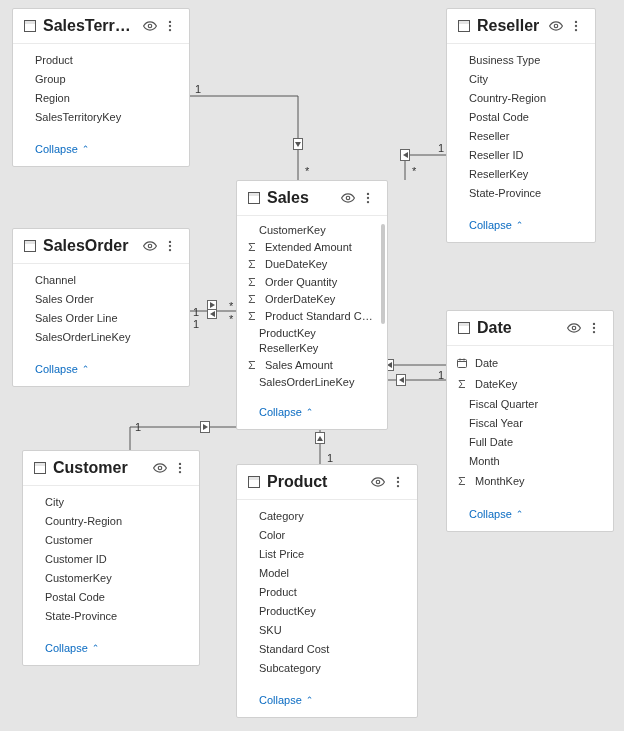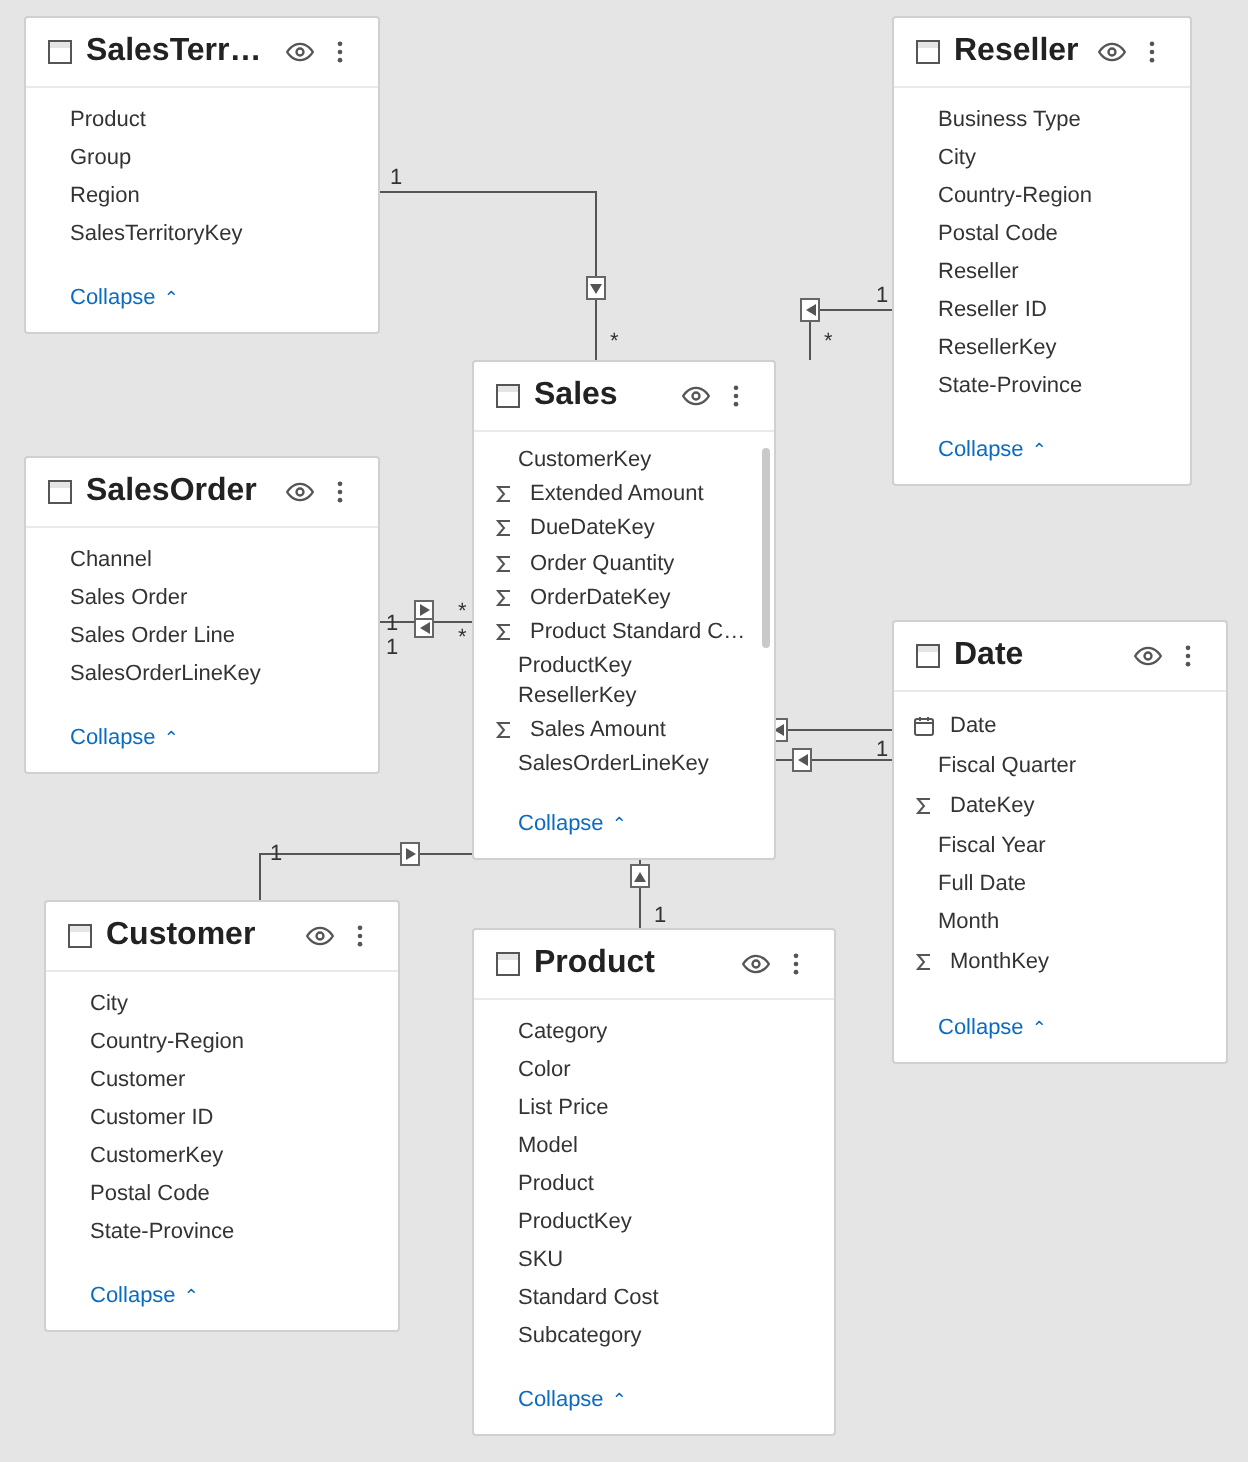--- a/index.html
+++ b/index.html
@@ -487,30 +487,30 @@
     <div class="field-list">
         <div class="field-row has-icon">
           <span class="field-icon">
             <svg width="12" height="12" viewBox="0 0 24 24" fill="none" stroke="#555" stroke-width="2">
               <rect x="3" y="5" width="18" height="16" rx="2"></rect>
               <path d="M3 9h18M8 3v4M16 3v4"></path>
             </svg>
           </span>
           <span class="field-label">Date</span>
         </div>
+        <div class="field-row has-icon">
+          <span class="field-icon">
+            <svg width="12" height="12" viewBox="0 0 24 24" fill="none" stroke="#555" stroke-width="2">
+              <path d="M18 5H6l6 7-6 7h12"></path>
+            </svg>
+          </span>
+          <span class="field-label">DateKey</span>
+        </div>
         <div class="field-row">
           <span class="field-label">Fiscal Quarter</span>
-        </div>
-        <div class="field-row has-icon">
-          <span class="field-icon">
-            <svg width="12" height="12" viewBox="0 0 24 24" fill="none" stroke="#555" stroke-width="2">
-              <path d="M18 5H6l6 7-6 7h12"></path>
-            </svg>
-          </span>
-          <span class="field-label">DateKey</span>
         </div>
         <div class="field-row">
           <span class="field-label">Fiscal Year</span>
         </div>
         <div class="field-row">
           <span class="field-label">Full Date</span>
         </div>
         <div class="field-row">
           <span class="field-label">Month</span>
         </div>

